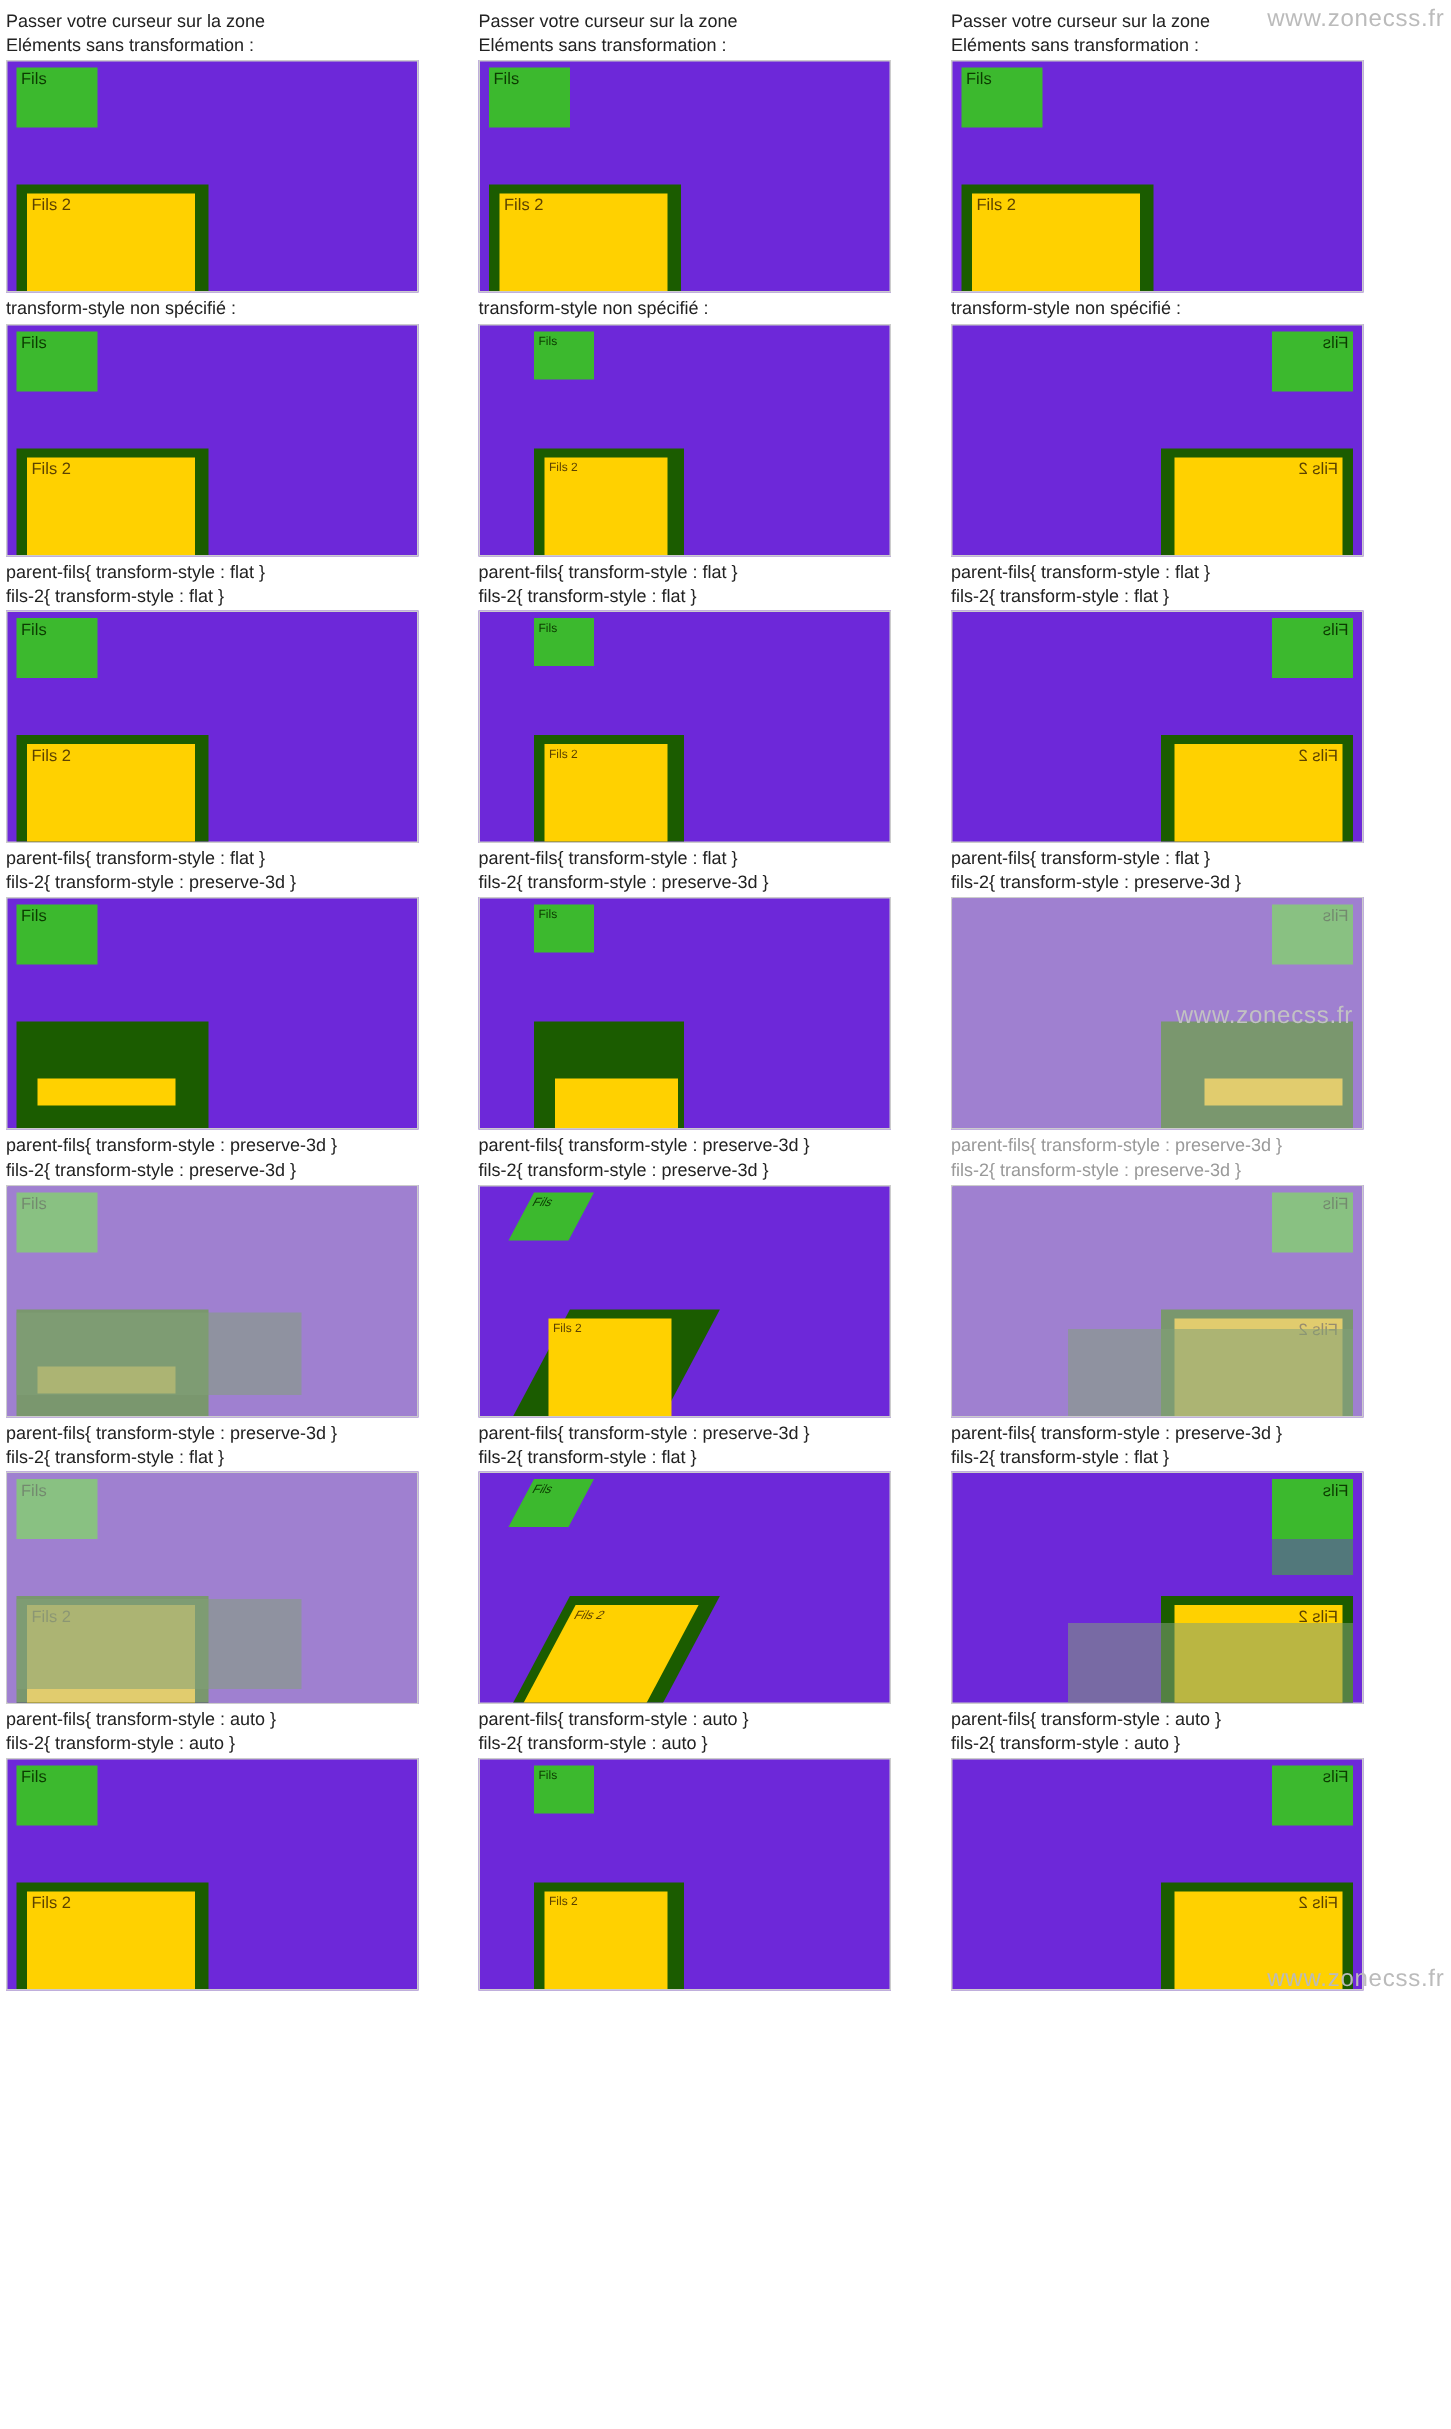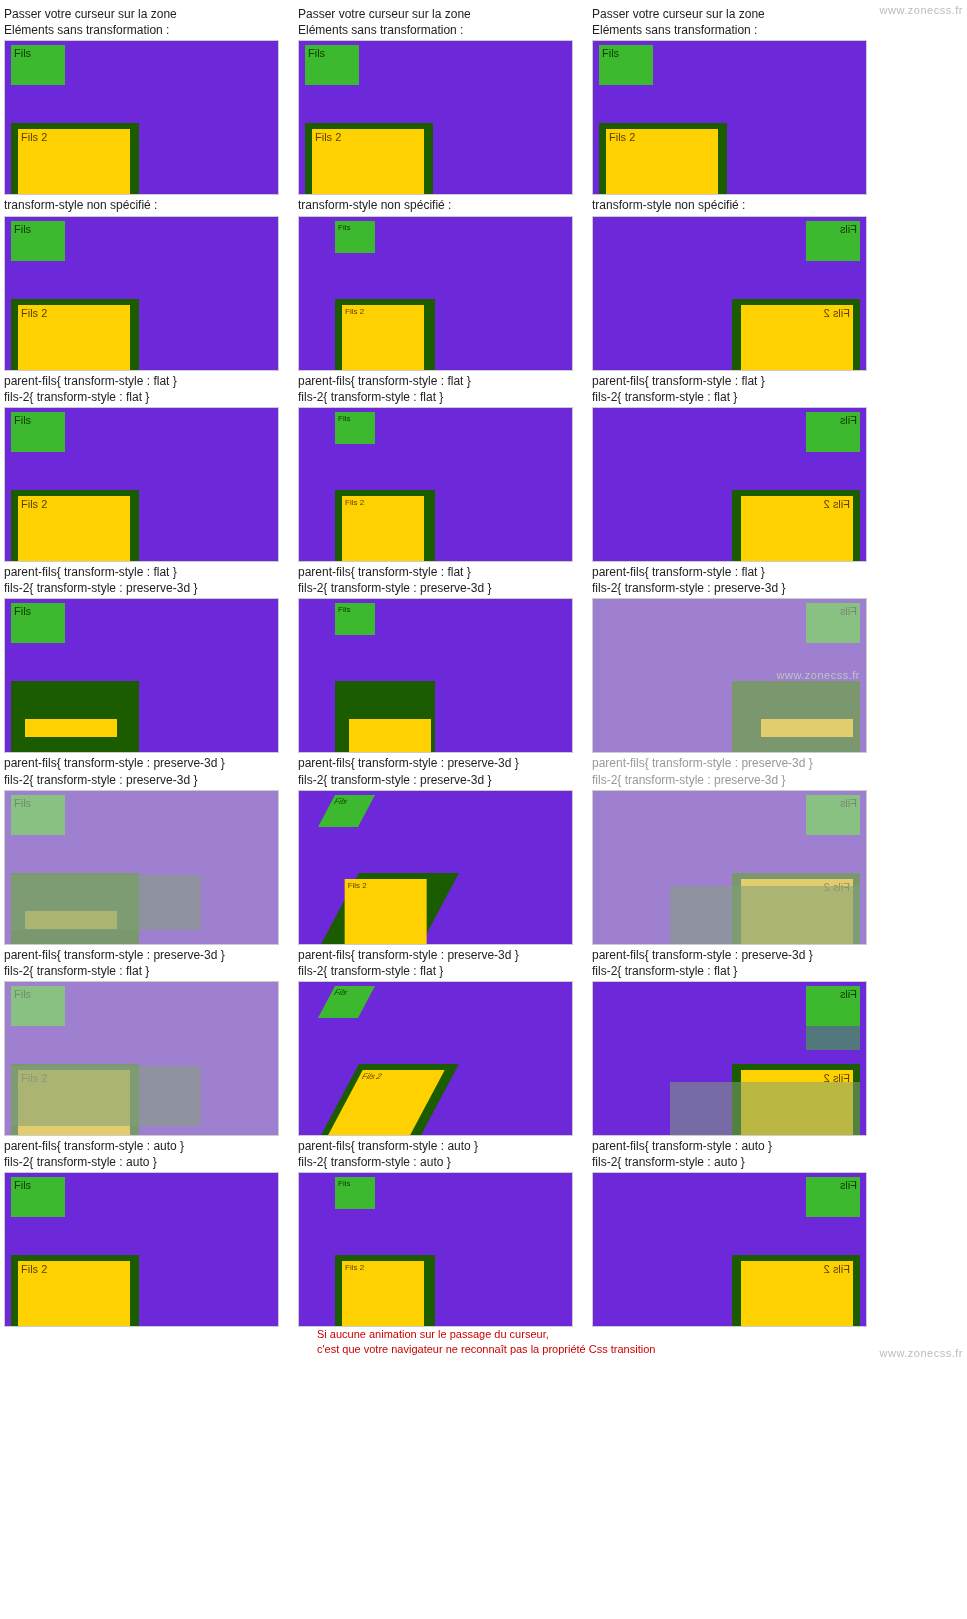--- a/index.html
+++ b/index.html
@@ -1,17 +1,17 @@
 <!DOCTYPE html>
 <html><head>
 <meta charset="utf-8">
 <style>
 html,body{margin:0;padding:0;background:#fff;font-family:Verdana,Arial,sans-serif;font-size:12px;color:#222;}
 .wrap{width:967px;padding:4px;box-sizing:border-box;position:relative;}
-.row{display:flex;gap:4px;}
+.row{display:flex;gap:25px;}
 .col{width:290px;}
 .title{line-height:1.35;margin:2px 0 2px 0;}
 .stage{width:275px;height:155px;background:#6d28d9;border:1px solid #ccc;box-sizing:border-box;position:relative;overflow:hidden;}
 .fils{position:absolute;left:6px;top:4px;width:54px;height:40px;background:#3cb92e;color:#0c3b00;font-size:11px;padding:2px 3px;box-sizing:border-box;}
 .fils2-outer{position:absolute;left:6px;top:82px;width:128px;height:100px;background:#1b5c00;}
 .fils2-inner{position:absolute;left:7px;top:6px;width:112px;height:80px;background:#ffd100;color:#5c4200;font-size:11px;padding:2px 3px;box-sizing:border-box;}
 
 .tX .fils{transform:translateX(30px);transform-origin:left top;font-size:8px;width:40px;height:32px;}
 .tX .fils2-outer{transform:translateX(30px);width:100px;height:90px;}
 .tX .fils2-outer .fils2-inner{width:82px;height:68px;font-size:8px;}
@@ -22,21 +22,21 @@
 .bar .fils2-inner{top:38px;height:18px;width:92px;left:14px;}
 
 .fade{opacity:0.55;}
 .fadegrey::before{content:"";position:absolute;inset:0;background:rgba(200,200,200,0.55);z-index:3;}
 
 .skew .fils{transform:skewX(-28deg) translateX(30px);font-size:8px;width:40px;height:32px;}
 .skew .fils2-outer{transform:skewX(-28deg) translateX(30px);width:100px;height:90px;}
 .skew2 .fils2-inner{transform:skewX(28deg);}
 
 .overlay{position:absolute;background:rgba(130,160,120,0.55);z-index:4;}
-.watermark{position:absolute;right:4px;color:#bbb;font-size:11px;letter-spacing:0.5px;pointer-events:none;}
+.watermark{position:absolute;right:4px;color:#bbb;font-size:16px;letter-spacing:0.5px;pointer-events:none;}
 .warn{color:#c00;font-size:11px;margin-left:313px;line-height:1.35;}
 .hdrfade{color:#999;}
 </style>
 </head>
 <body>
 <div class="wrap">
 
 <span class="watermark" style="top:4px">www.zonecss.fr</span>
 
 <div id="rows">
@@ -244,15 +244,14 @@
           <div class="stage rY">
             <div class="fils">Fils</div>
             <div class="fils2-outer">
               <div class="fils2-inner">Fils 2</div>
             </div>
           </div>
         </div>
       </div>
     </div>
 
-<div class="warn"><span>Si aucune animation sur le passage du curseur,<br>c'est que votre navigateur ne reconnaît pas la propriété Css transition</span></div>
 <span class="watermark" style="bottom:2px">www.zonecss.fr</span>
 </div>
 
 </body></html>

